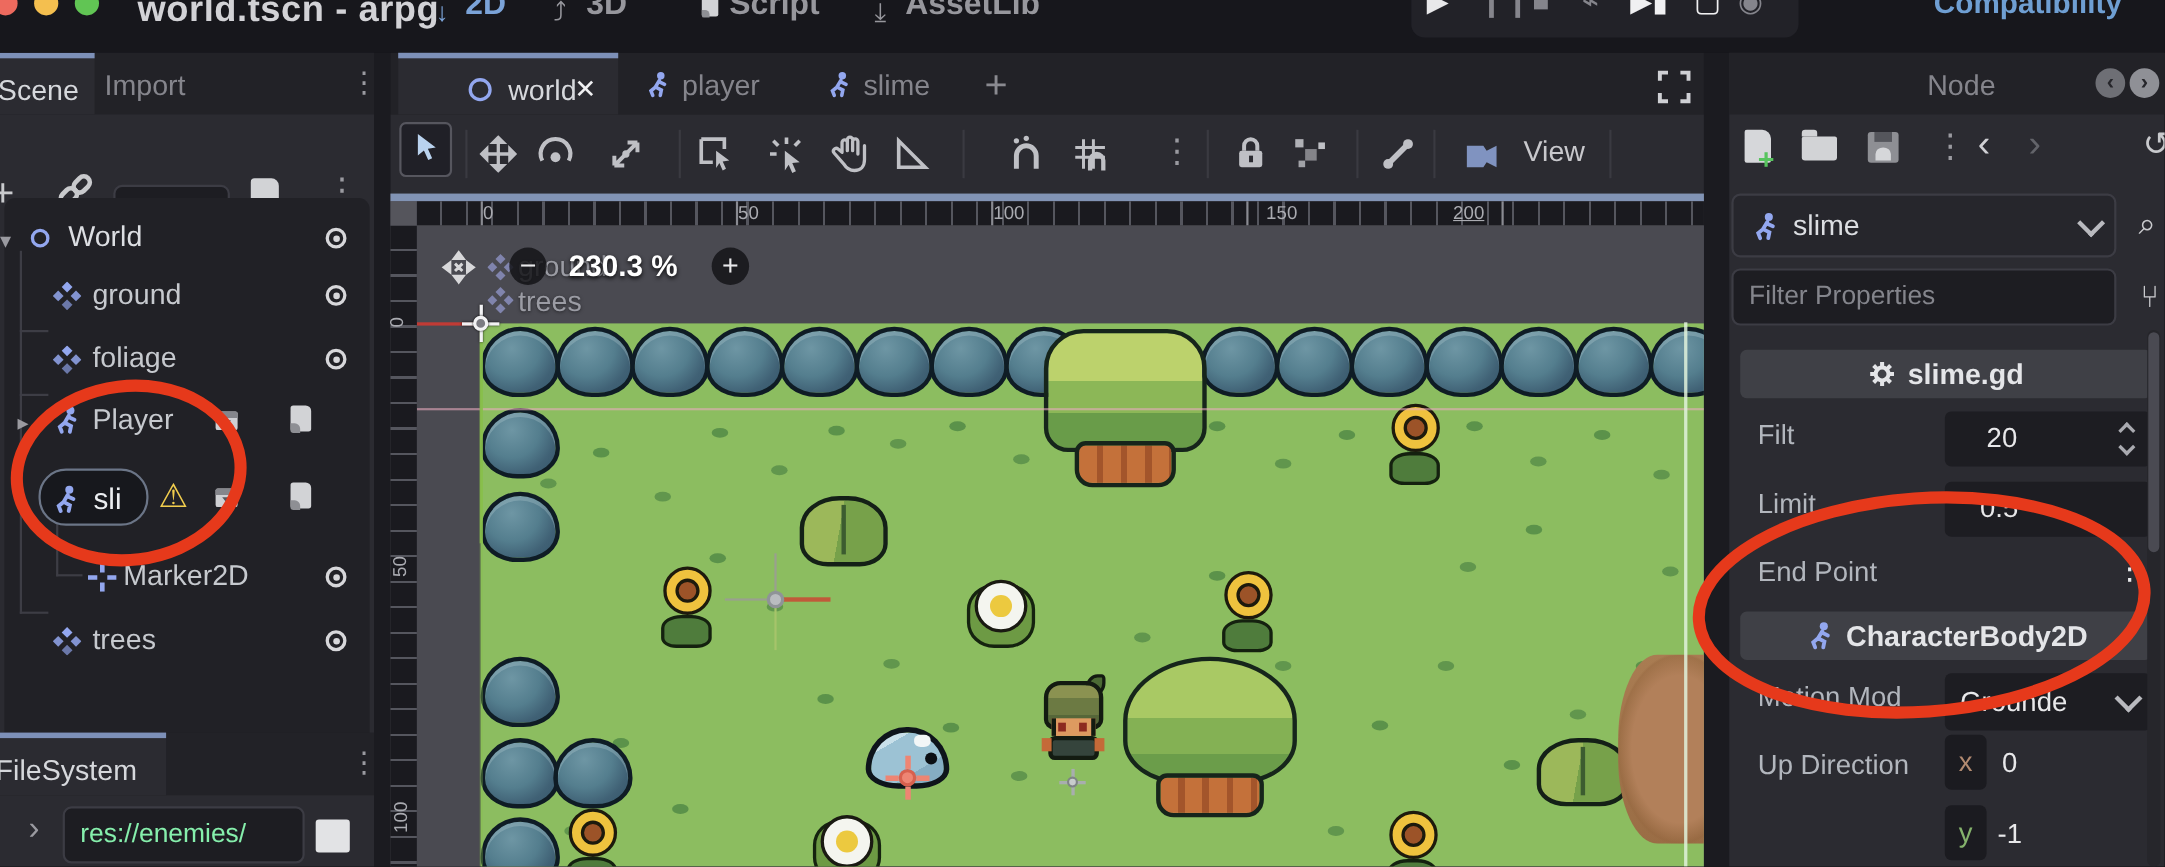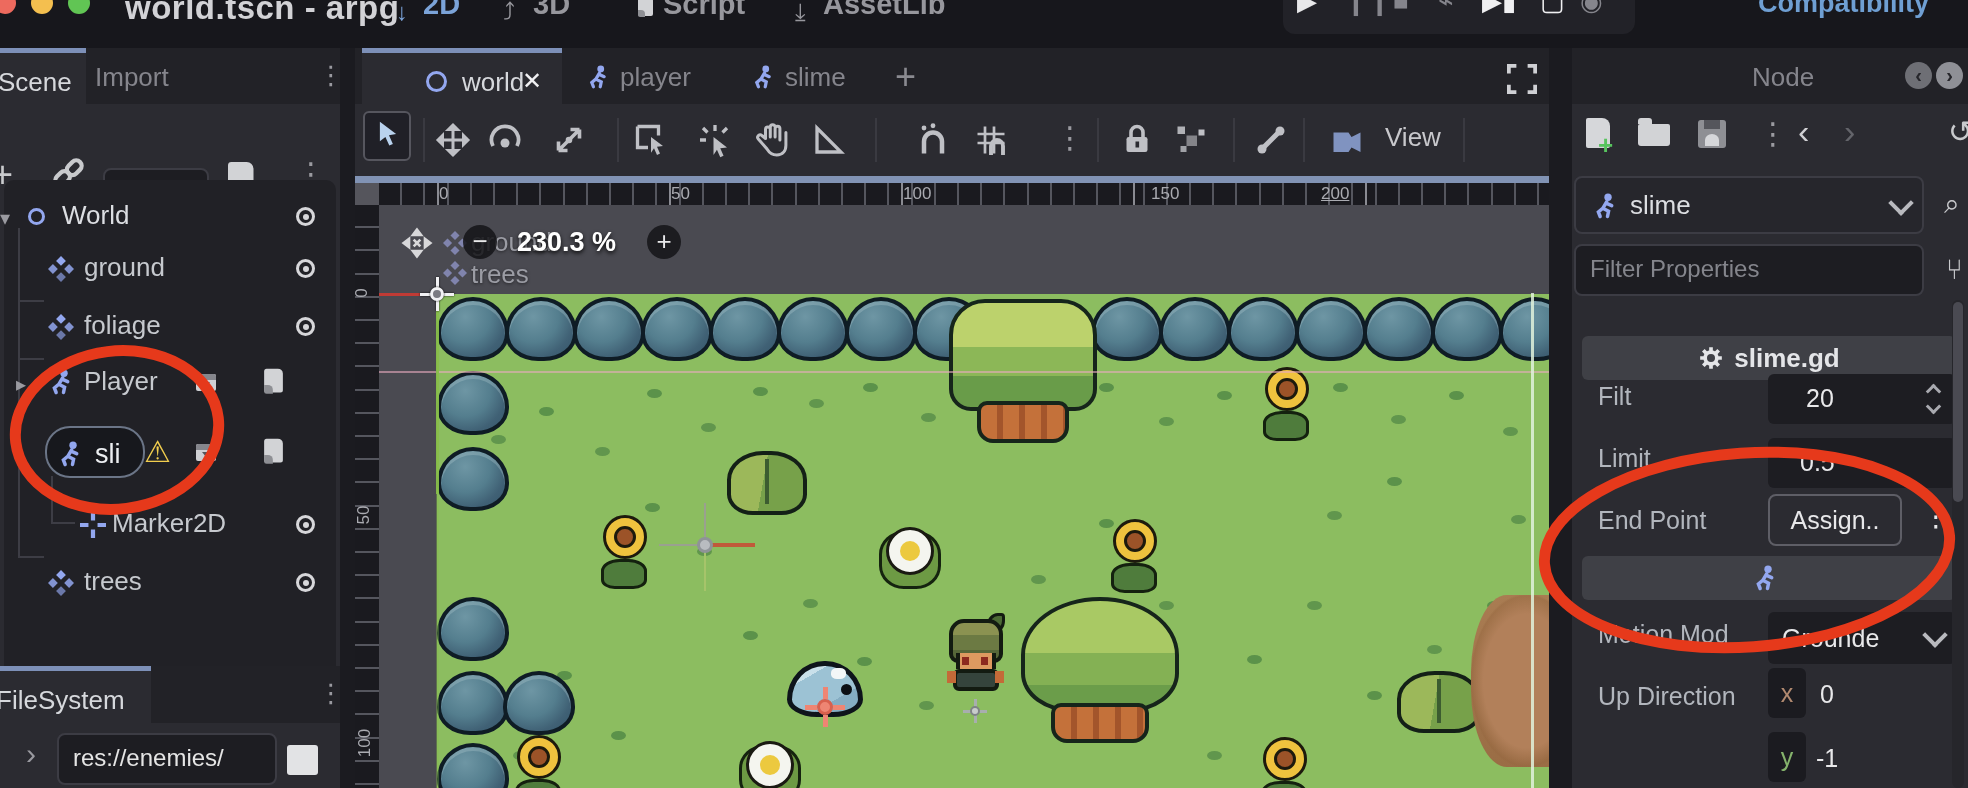--- a/index.html
+++ b/index.html
@@ -218,21 +218,21 @@
           <circle cx="10.3" cy="3" r="2.1" fill="#93a7ef"></circle>
           <path d="M9.5 5.6 L7.3 9.3 M9.8 6.6 L12.4 7.8 M7.3 9.3 L10.6 11 L10 14 M7.3 9.3 L4.8 11.4 L5.8 14" stroke="#93a7ef" stroke-width="2" fill="none" stroke-linecap="round"></path>
         </svg>
         <span class="treelabel abs" style="left:80px;top:-2px;">Player</span>
         <span class="clapper abs" style="left:192px;top:4px;"></span>
         <span class="scriptic abs" style="left:238px;top:3px;transform:scale(1.25);"></span>
         <span class="eye abs" style="left:292px;top:5px;"></span>
       </div>
 
       <div class="treerow" style="top:246px;height:54px;">
-        <div class="editbox" style="left:41px;top:0;width:100px;height:52px;border-radius:25px;">
+        <div class="editbox" style="left:31px;top:0;width:100px;height:52px;border-radius:25px;">
           <svg class="ic abs" style="left:8px;top:12px;" width="28" height="28" viewBox="0 0 16 16">
             <circle cx="10.3" cy="3" r="2.1" fill="#93a7ef"></circle>
             <path d="M9.5 5.6 L7.3 9.3 M9.8 6.6 L12.4 7.8 M7.3 9.3 L10.6 11 L10 14 M7.3 9.3 L4.8 11.4 L5.8 14" stroke="#93a7ef" stroke-width="2" fill="none" stroke-linecap="round"></path>
           </svg>
           <input class="flt abs" style="left: 46px; top: 10px; width: 46px; font-size: 27px; color: rgb(236, 238, 241);" value="sli">
         </div>
         <span class="abs" style="left:140px;top:8px;font-size:30px;color:#f2ce4e;">⚠</span>
         <span class="clapper abs" style="left:192px;top:16px;"></span>
         <span class="scriptic abs" style="left:238px;top:15px;transform:scale(1.25);"></span>
         <span class="eye abs" style="left:292px;top:17px;"></span>
@@ -261,21 +261,21 @@
     <div class="abs dockstrip" style="left:0;top:618px;width:340px;height:57px;">
       <div class="abs tab-active" style="left:-14px;top:0;width:165px;height:57px;">
         <span class="tabtxt abs" style="left:10px;top:14px;">FileSystem</span>
       </div>
       <span class="dots abs" style="left:318px;top:12px;">⋮</span>
     </div>
     <div class="abs" style="left:0;top:675px;width:340px;height:65px;">
 
       <span class="abs" style="left:26px;top:14px;font-size:30px;color:#9a9aa0;">›</span>
       <div class="well abs" style="left:57px;top:10px;width:220px;height:52px;padding:8px 12px;">
-        <input class="flt" style="color: #e5e5e5;" value="res://enemies/">
+        <input class="flt" style="color: #86efac;" value="res://enemies/">
       </div>
       <span class="abs" style="left:287px;top:22px;width:31px;height:30px;background:#e2e3e5;border-radius:3px;"></span>
     </div>
   </div>
 
   <div class="abs" style="left:340px;top:48px;width:15px;height:740px;background:#1b1b20;"></div>
   <div class="abs" style="left:1549px;top:48px;width:23px;height:740px;background:#1b1b20;"></div>
 
   <div id="centerTabs">
     <div class="abs tab-active" style="left:7px;top:0;width:200px;height:56px;">
@@ -579,21 +579,21 @@
       <span class="chevdown abs" style="left:316px;top:16px;"></span>
     </div>
     <span class="abs" style="left:372px;top:140px;font-size:28px;color:#c9cacd;">⌕</span>
 
     <div class="well abs" style="left:2px;top:196px;width:350px;height:52px;padding:8px 12px;">
       <input class="flt" style="width: 280px;" placeholder="Filter Properties">
       
     </div>
     <span class="abs" style="left:374px;top:206px;font-size:28px;color:#c9cacd;">⑂</span>
 
-    <div class="sechdr" style="top:270px;margin-top:18px;">
+    <div class="sechdr" style="top:270px;">
       <svg class="ic" style="display:inline-block;vertical-align:-4px;margin-right:10px;" width="26" height="26" viewBox="0 0 24 24">
         <circle cx="12" cy="12" r="5.4" fill="none" stroke="#e4e5e8" stroke-width="3.4"></circle>
         <g stroke="#e4e5e8" stroke-width="3.4">
             <path d="M12 2v4M12 18v4M2 12h4M18 12h4M4.9 4.9l2.8 2.8M16.3 16.3l2.8 2.8M19.1 4.9l-2.8 2.8M7.7 16.3l-2.8 2.8"></path>
           </g>
       </svg><span>slime.gd</span>
     </div>
 
     <div class="abs" style="left:0;top:322px;width:396px;height:56px;">
       <span class="proplabel abs" style="left:26px;top:12px;">Filt</span>
@@ -605,31 +605,28 @@
 
     <div class="abs" style="left:0;top:382px;width:396px;height:56px;">
       <span class="proplabel abs" style="left:26px;top:14px;">Limit</span>
       <div class="valbox" style="left:196px;top:8px;width:188px;height:50px;">
         <span class="propval abs" style="left:32px;top:10px;">0.5</span>
       </div>
     </div>
 
     <div class="abs" style="left:0;top:442px;width:396px;height:62px;">
       <span class="proplabel abs" style="left:26px;top:16px;">End Point</span>
-      <div class="abs" style="left:196px;top:4px;width:134px;height:52px;border:2px solid #5e5e66;border-radius:8px;box-sizing:border-box;text-align:center;">
-        <span class="propval" style="line-height:48px;">Assign..</span>
-      </div>
       <span class="dots abs" style="left:350px;top:10px;font-size:28px;color:#e8e8ea;">⋮</span>
     </div>
 
     <div class="sechdr" style="top:508px;">
       <svg class="ic" style="display:inline-block;vertical-align:-5px;margin-right:10px;" width="28" height="28" viewBox="0 0 16 16">
         <circle cx="10.3" cy="3" r="2.1" fill="#93a7ef"></circle>
         <path d="M9.5 5.6 L7.3 9.3 M9.8 6.6 L12.4 7.8 M7.3 9.3 L10.6 11 L10 14 M7.3 9.3 L4.8 11.4 L5.8 14" stroke="#93a7ef" stroke-width="2" fill="none" stroke-linecap="round"></path>
-      </svg>
+      </svg><span>CharacterBody2D</span>
     </div>
 
     <div class="abs" style="left:0;top:558px;width:396px;height:56px;">
       <span class="proplabel abs" style="left:26px;top:14px;">Motion Mod</span>
       <div class="valbox" style="left:196px;top:6px;width:188px;height:52px;">
         <span class="propval abs" style="left:14px;top:12px;">Grounde</span>
         <span class="chevdown abs" style="left:158px;top:14px;"></span>
       </div>
     </div>
 

